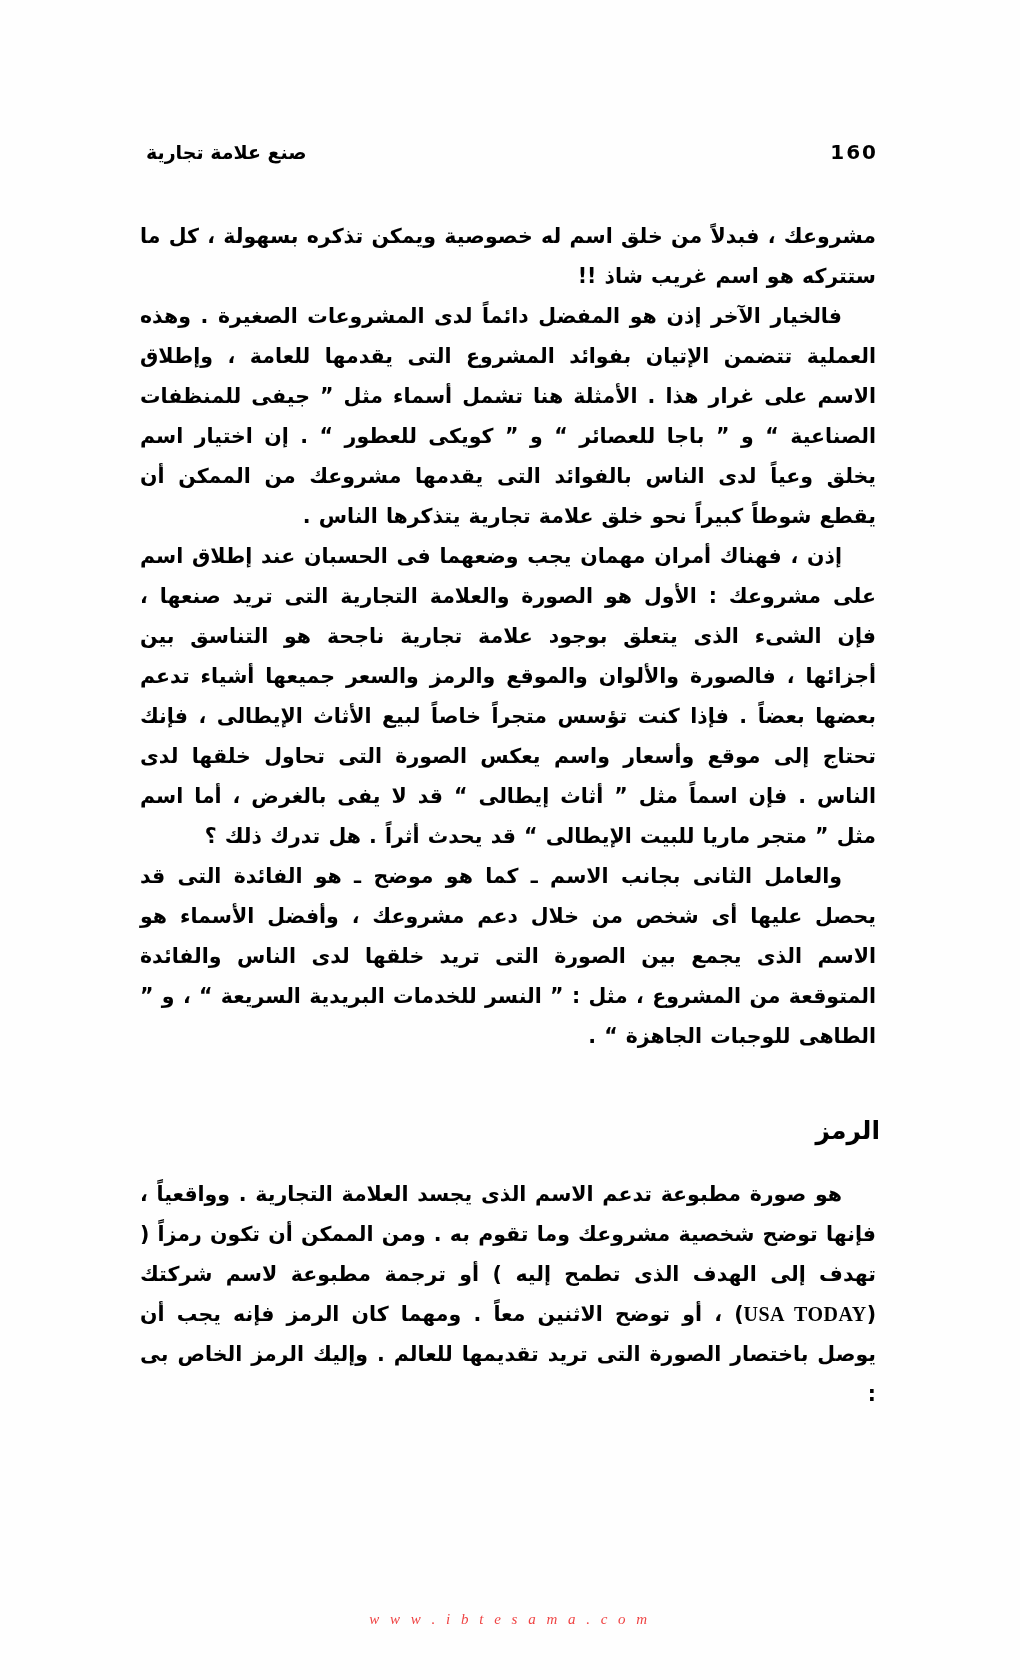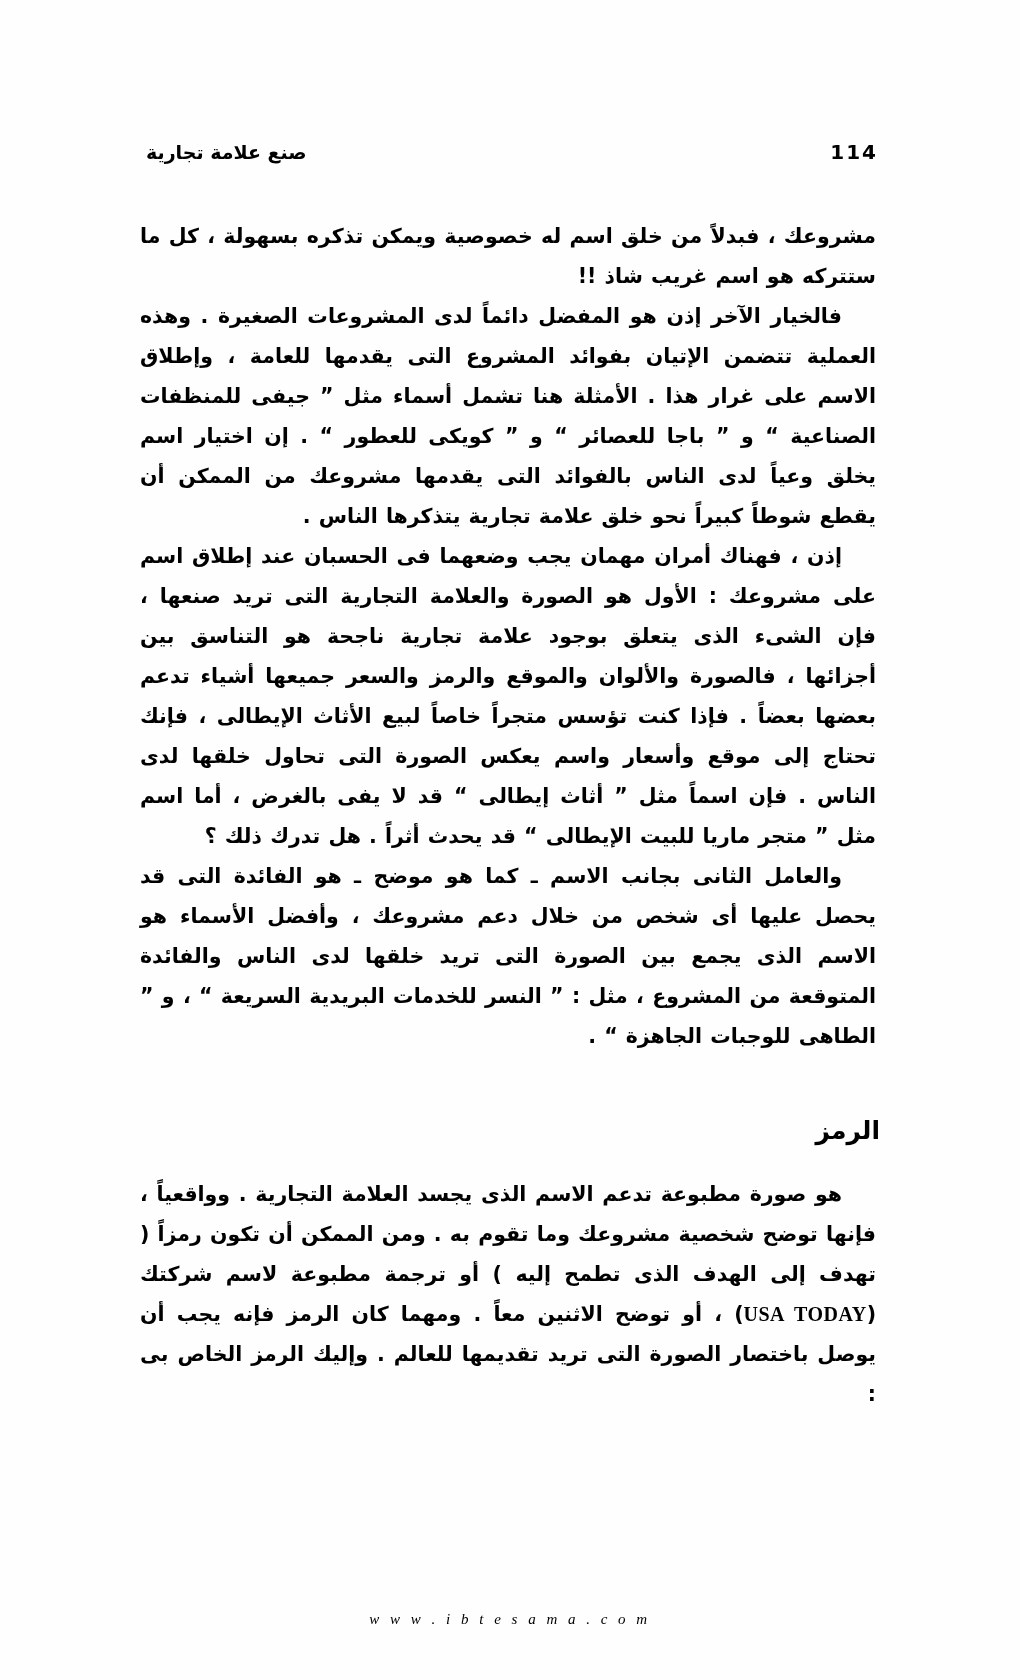--- a/index.html
+++ b/index.html
@@ -101,37 +101,37 @@
 </style>
 </head>
 <body>
 
 <div class="page">
 
   <div class="page-inner">
 
     <div class="running-head">
       <span class="head-title">صنع علامة تجارية</span>
-      <span class="folio">114</span>
+      <span class="folio">160</span>
     </div>
 
     <div class="body-col">
 
       <p class="para">مشروعك ، فبدلاً من خلق اسم له خصوصية ويمكن تذكره بسهولة ، كل ما ستتركه هو اسم غريب شاذ !!</p>
 
       <p class="para indent">فالخيار الآخر إذن هو المفضل دائماً لدى المشروعات الصغيرة . وهذه العملية تتضمن الإتيان بفوائد المشروع التى يقدمها للعامة ، وإطلاق الاسم على غرار هذا . الأمثلة هنا تشمل أسماء مثل ” جيفى للمنظفات الصناعية “ و ” باجا للعصائر “ و ” كويكى للعطور “ . إن اختيار اسم يخلق وعياً لدى الناس بالفوائد التى يقدمها مشروعك من الممكن أن يقطع شوطاً كبيراً نحو خلق علامة تجارية يتذكرها الناس .</p>
 
       <p class="para indent">إذن ، فهناك أمران مهمان يجب وضعهما فى الحسبان عند إطلاق اسم على مشروعك : الأول هو الصورة والعلامة التجارية التى تريد صنعها ، فإن الشىء الذى يتعلق بوجود علامة تجارية ناجحة هو التناسق بين أجزائها ، فالصورة والألوان والموقع والرمز والسعر جميعها أشياء تدعم بعضها بعضاً . فإذا كنت تؤسس متجراً خاصاً لبيع الأثاث الإيطالى ، فإنك تحتاج إلى موقع وأسعار واسم يعكس الصورة التى تحاول خلقها لدى الناس . فإن اسماً مثل ” أثاث إيطالى “ قد لا يفى بالغرض ، أما اسم مثل ” متجر ماريا للبيت الإيطالى “ قد يحدث أثراً . هل تدرك ذلك ؟</p>
 
       <p class="para indent">والعامل الثانى بجانب الاسم ـ كما هو موضح ـ هو الفائدة التى قد يحصل عليها أى شخص من خلال دعم مشروعك ، وأفضل الأسماء هو الاسم الذى يجمع بين الصورة التى تريد خلقها لدى الناس والفائدة المتوقعة من المشروع ، مثل : ” النسر للخدمات البريدية السريعة “ ، و ” الطاهى للوجبات الجاهزة “ .</p>
 
       <h2 class="section-heading">الرمز</h2>
 
       <p class="para indent"><span>هو صورة مطبوعة تدعم الاسم الذى يجسد العلامة التجارية . وواقعياً ، فإنها توضح شخصية مشروعك وما تقوم به . ومن الممكن أن تكون رمزاً ( تهدف إلى الهدف الذى تطمح إليه ) أو ترجمة مطبوعة لاسم شركتك (</span><span class="latin">USA TODAY</span><span>) ، أو توضح الاثنين معاً . ومهما كان الرمز فإنه يجب أن يوصل باختصار الصورة التى تريد تقديمها للعالم . وإليك الرمز الخاص بى :</span></p>
 
     </div>
   </div>
 
   <div class="footer-watermark">
-    <span class="wm" style="color: #000000;">w w w . i b t e s a m a . c o m</span>
+    <span class="wm" style="color: #ef4444;">w w w . i b t e s a m a . c o m</span>
   </div>
 
 </div>
 
 </body></html>

